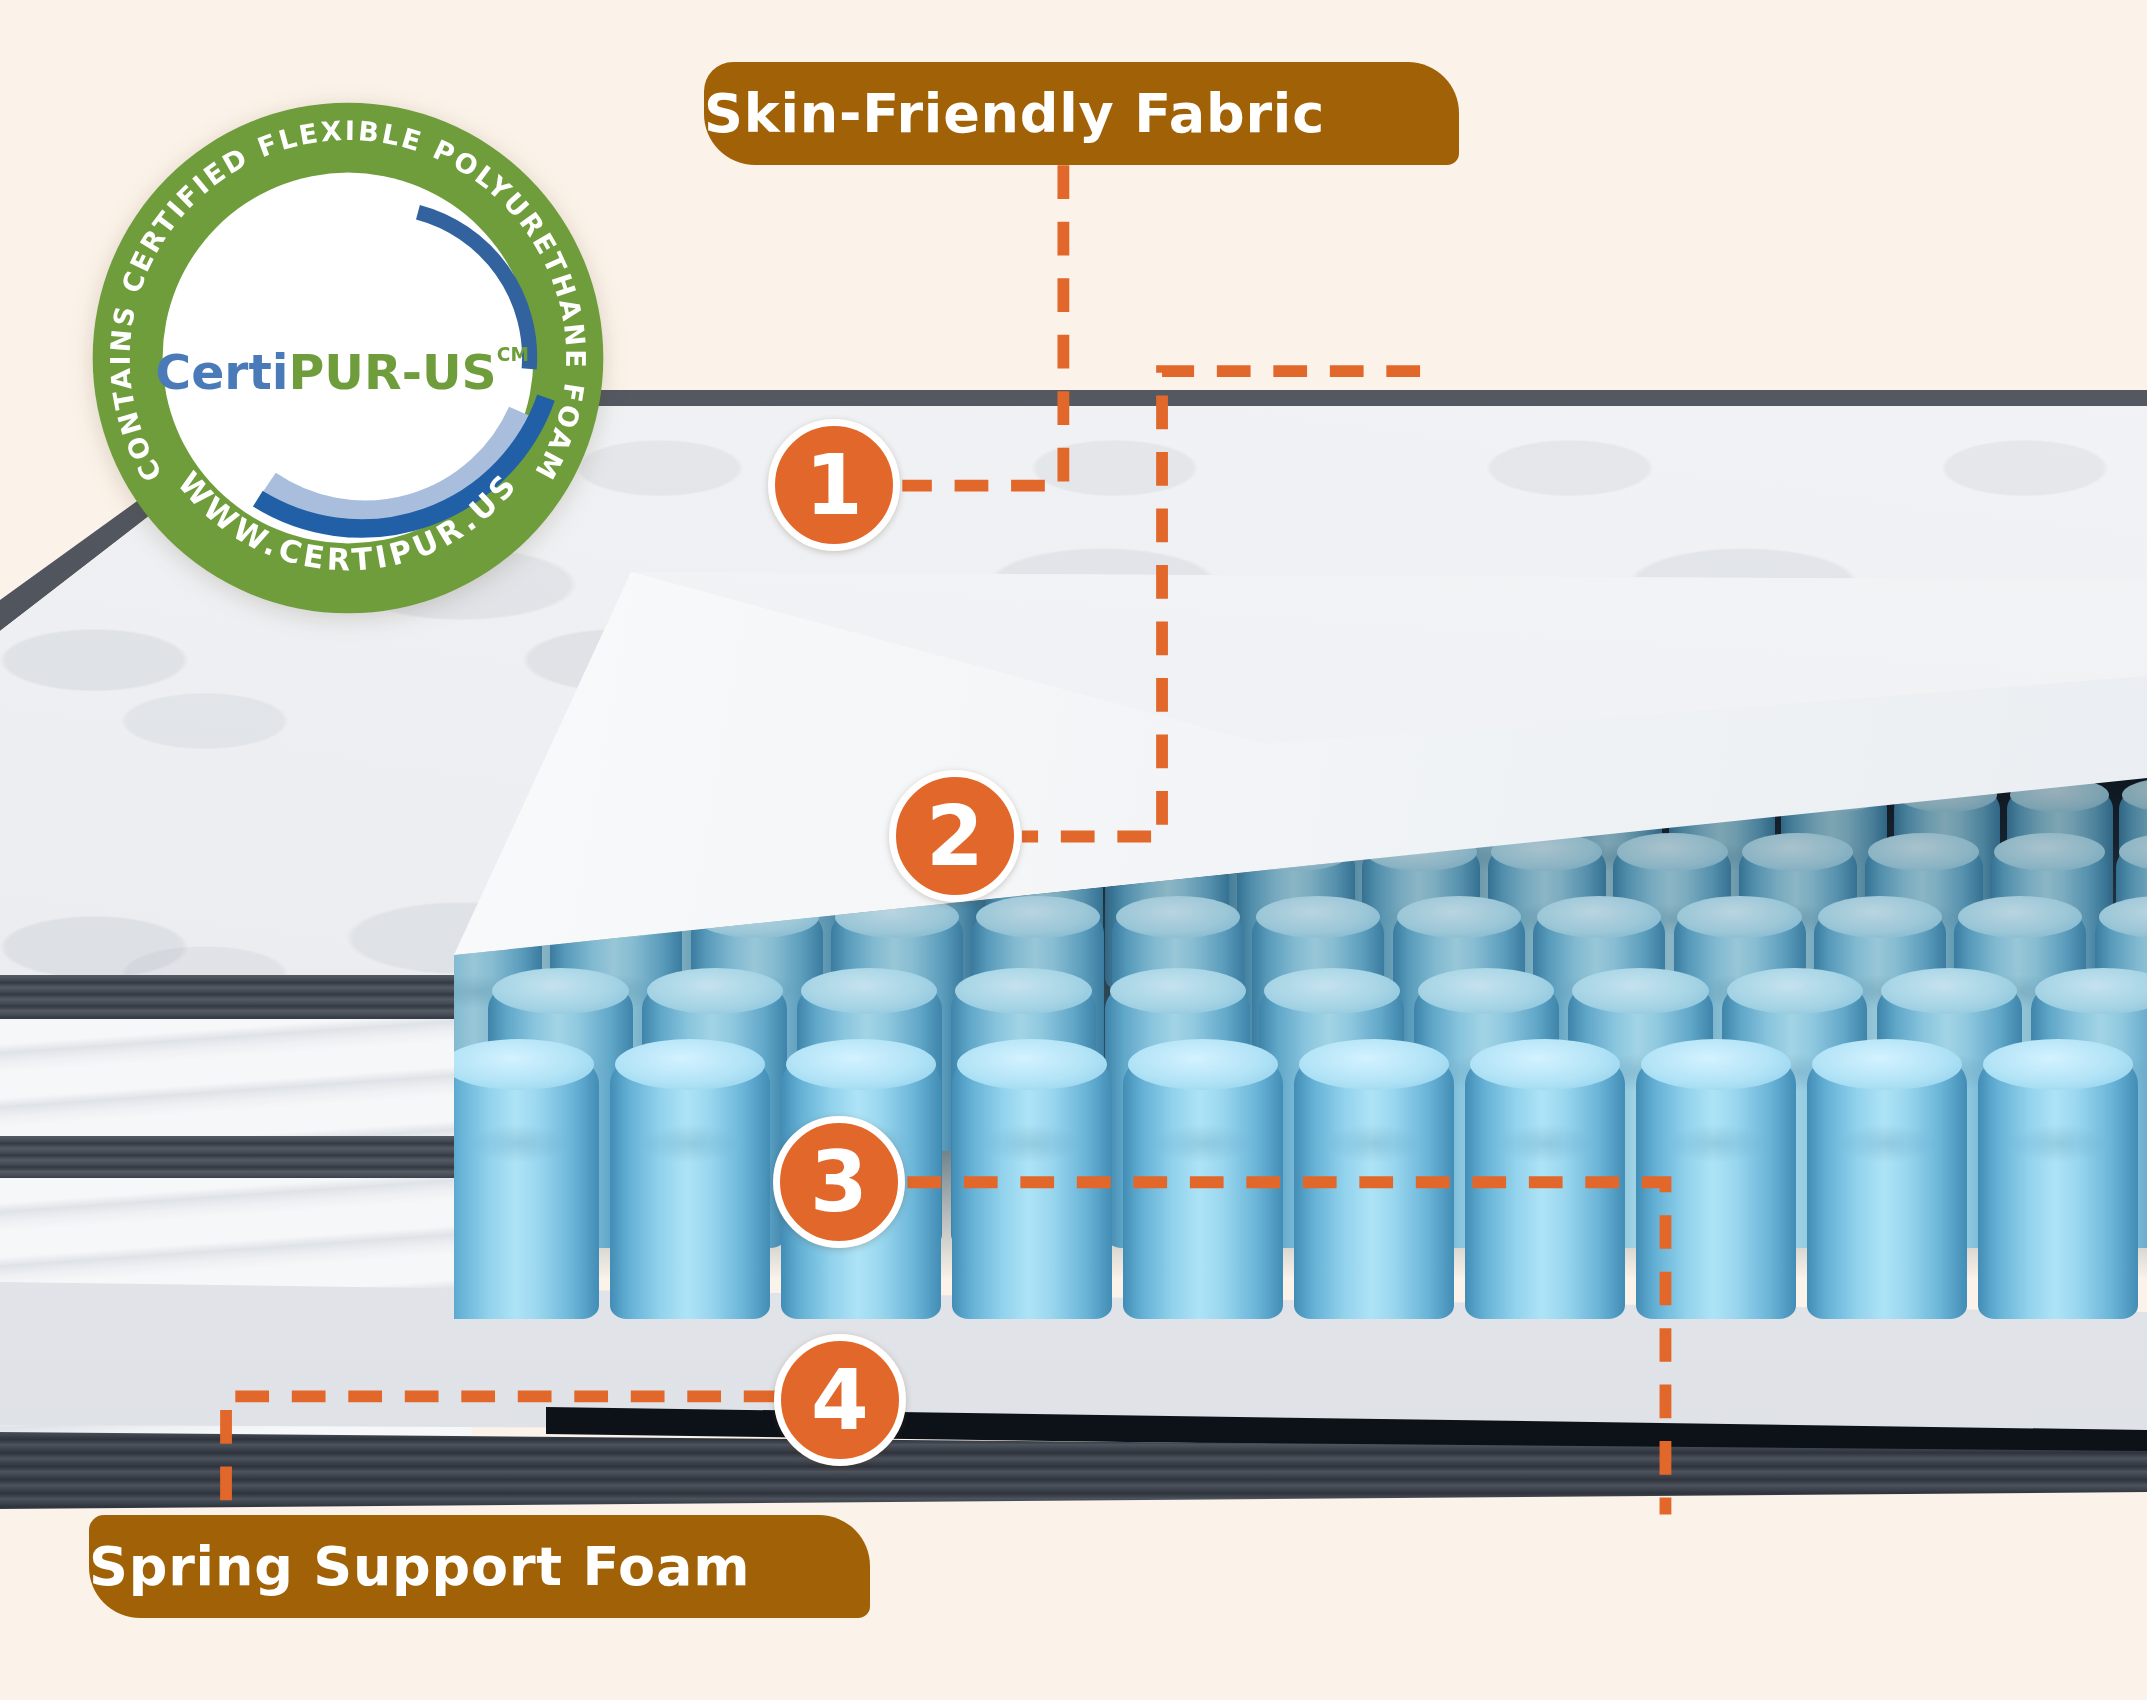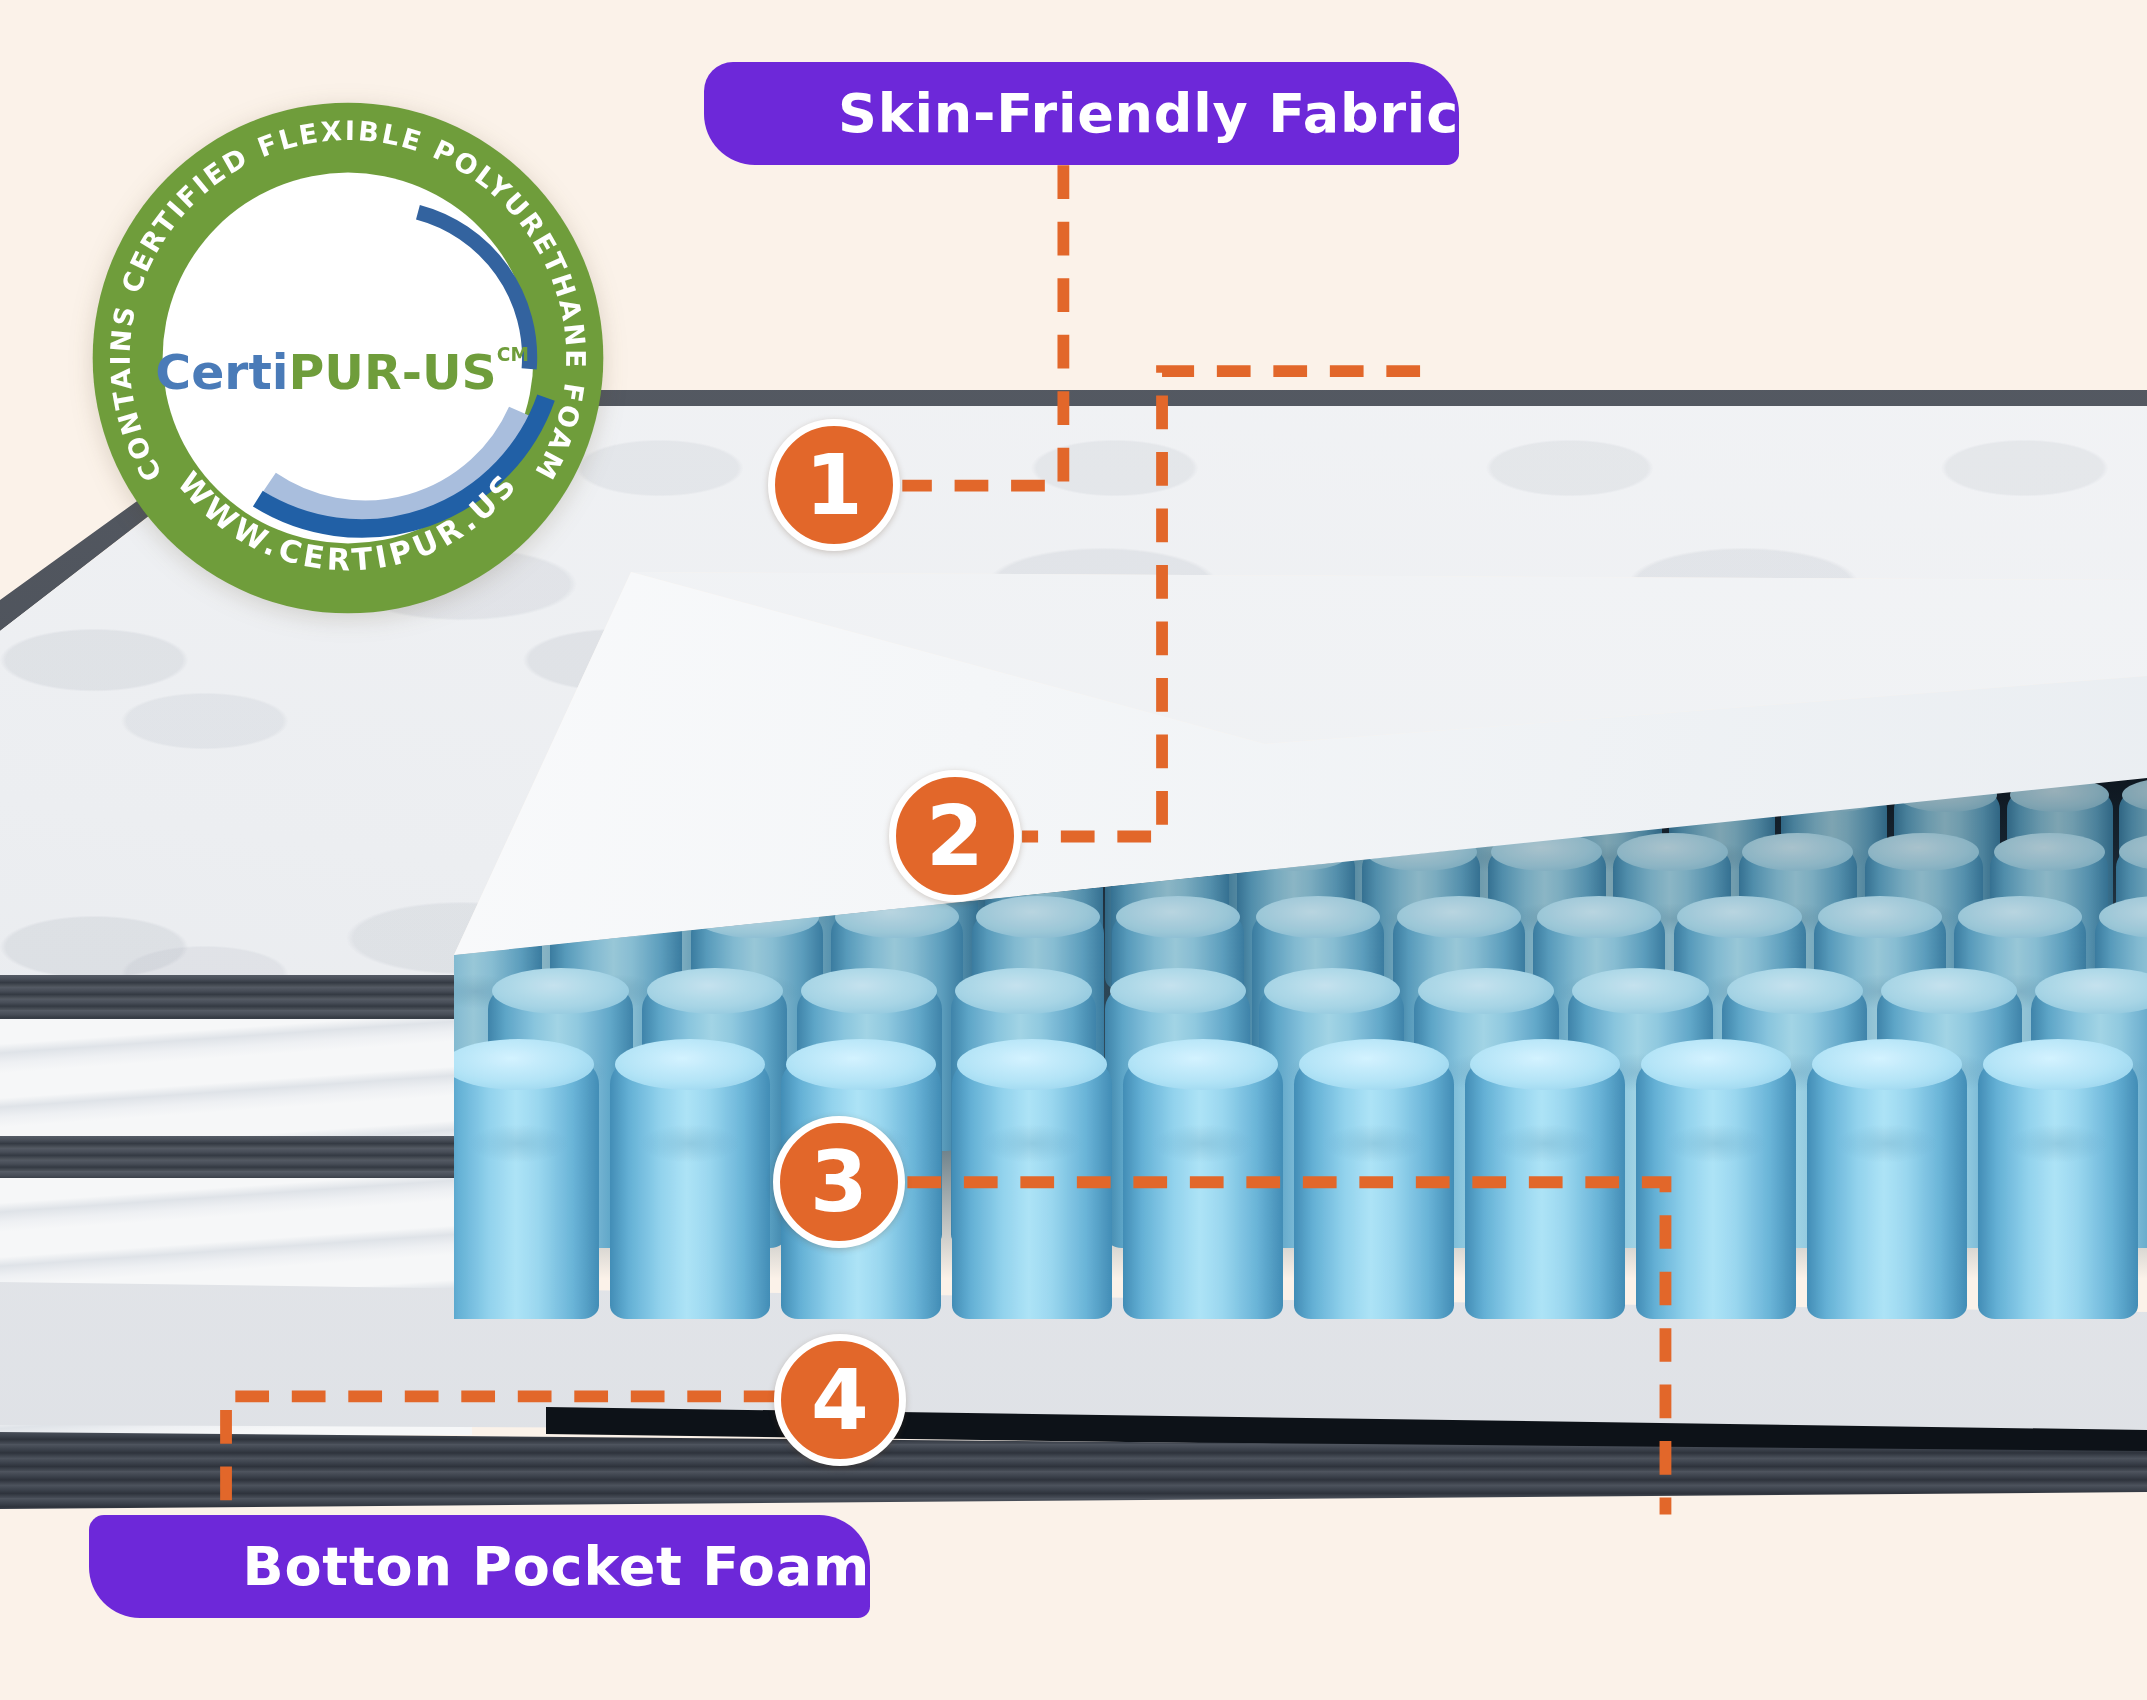--- a/index.html
+++ b/index.html
@@ -60,21 +60,21 @@
   
   #wires{left:0;top:0;width:2147px;height:1700px;}
   #wires path{stroke:#e2672a;stroke-width:14;fill:none;stroke-dasharray:40 27;}
   
   .marker{width:118px;height:118px;border-radius:50%;background:#e2672a;border:7.6px solid #fff;
     display:flex;align-items:center;justify-content:center;color:#fff;font-weight:bold;
     font-size:83px;line-height:1;box-shadow:0 1.7px 6.7px rgba(90,60,30,.25);}
   #m1{left:768px;top:419px;} #m2{left:889px;top:770px;}
   #m3{left:773px;top:1116px;} #m4{left:774px;top:1334px;}
   
-  .label-box{background:#6d28d9;color:#fff;display:flex;align-items:center;justify-content:flex-end;
+  .label-box{background:#a16207;color:#fff;display:flex;align-items:center;justify-content:flex-start;
     font-weight:bold;letter-spacing:0.8px;border-radius:15px 51px 11.8px 51px;}
   #lb-fabric{left:704px;top:62px;width:755px;height:103px;font-size:54px;border-radius:29px 51px 11.8px 51px;}
   #lb-foam{left:1420px;top:315px;width:698px;height:106px;font-size:54px;}
   #lb-bottom{left:89px;top:1515px;width:781px;height:103px;font-size:54px;}
   #lb-spring{left:1201px;top:1515px;width:915px;height:106px;font-size:52px;}
 </style>
 </head>
 <body>
 
 <div id="stage">
@@ -205,17 +205,17 @@
       <span>3</span>
     </div>
   <div class="abs marker" id="m4">
       <span>4</span>
     </div>
 
   <div class="abs label-box" id="lb-fabric">
     <span>Skin-Friendly Fabric</span>
   </div>
   <div class="abs label-box" id="lb-bottom">
-    <span>Botton Pocket Foam</span>
+    <span>Spring Support Foam</span>
   </div>
 
 </div>
 
 
 </body></html>

